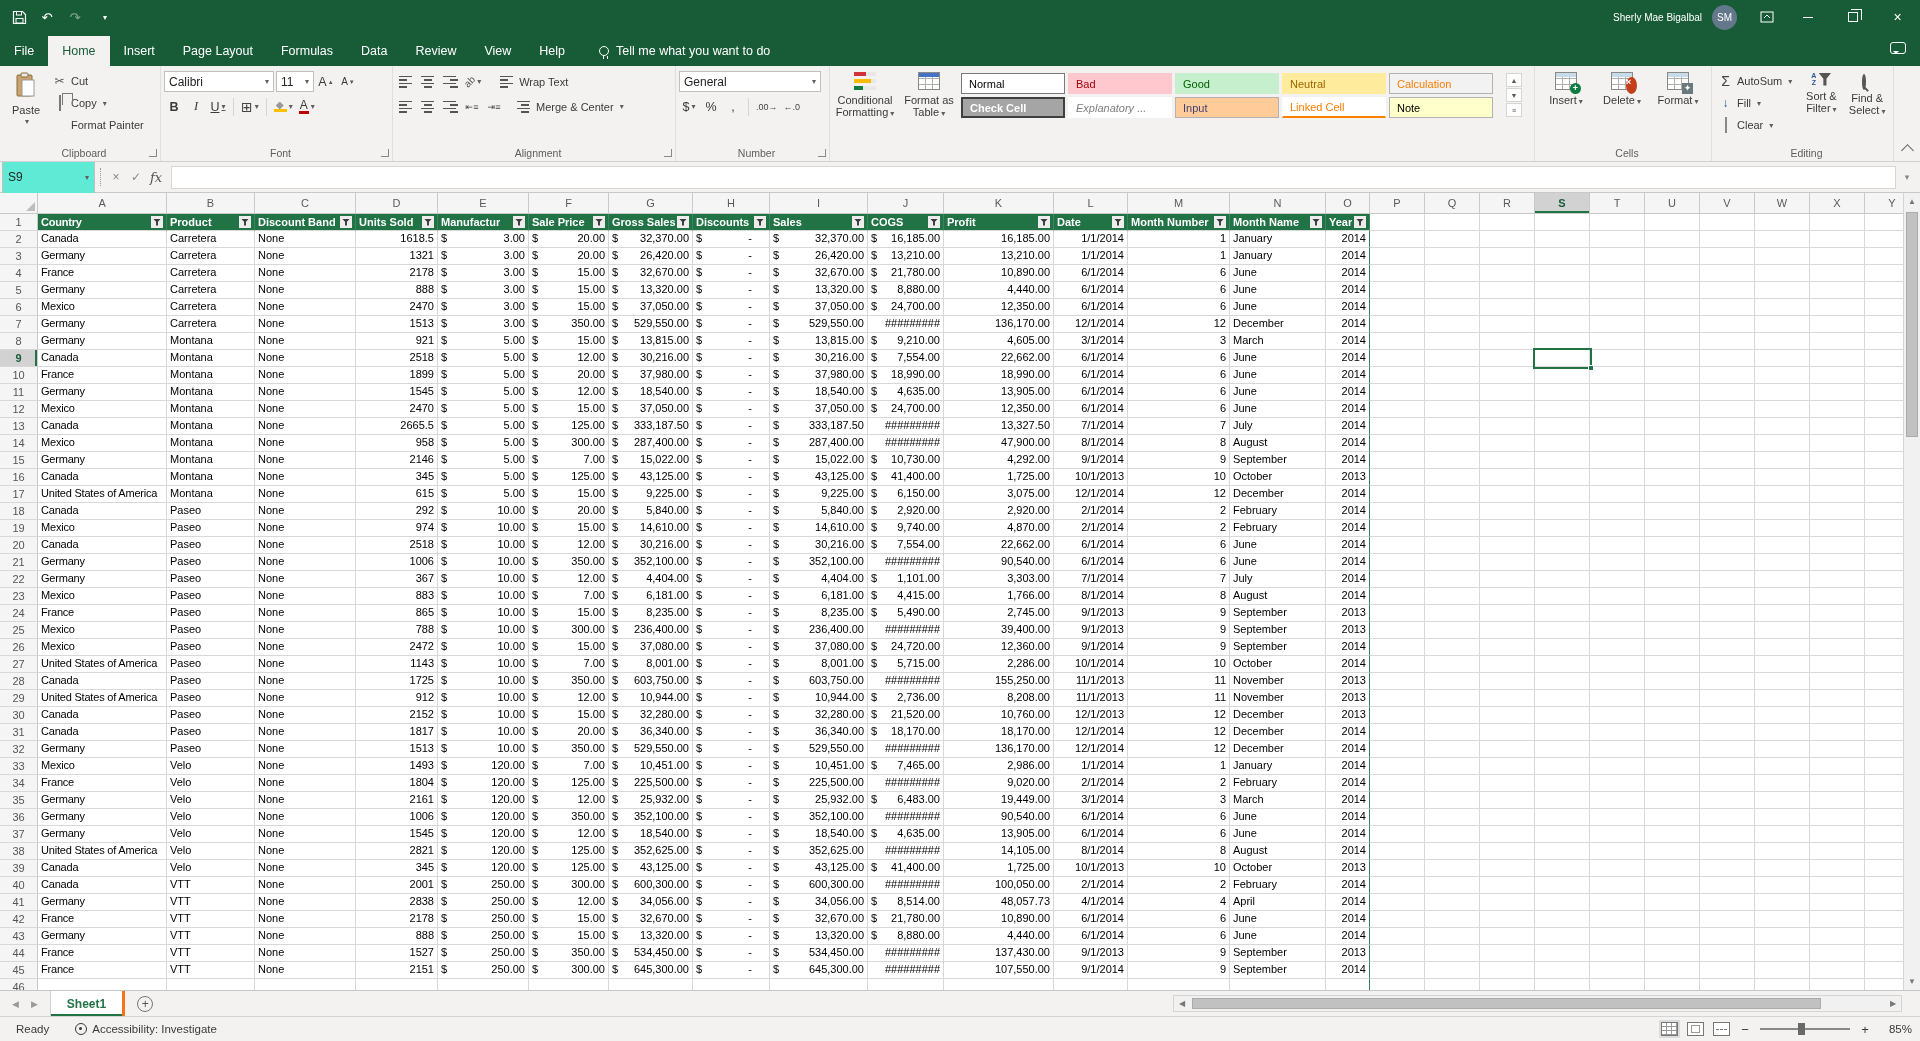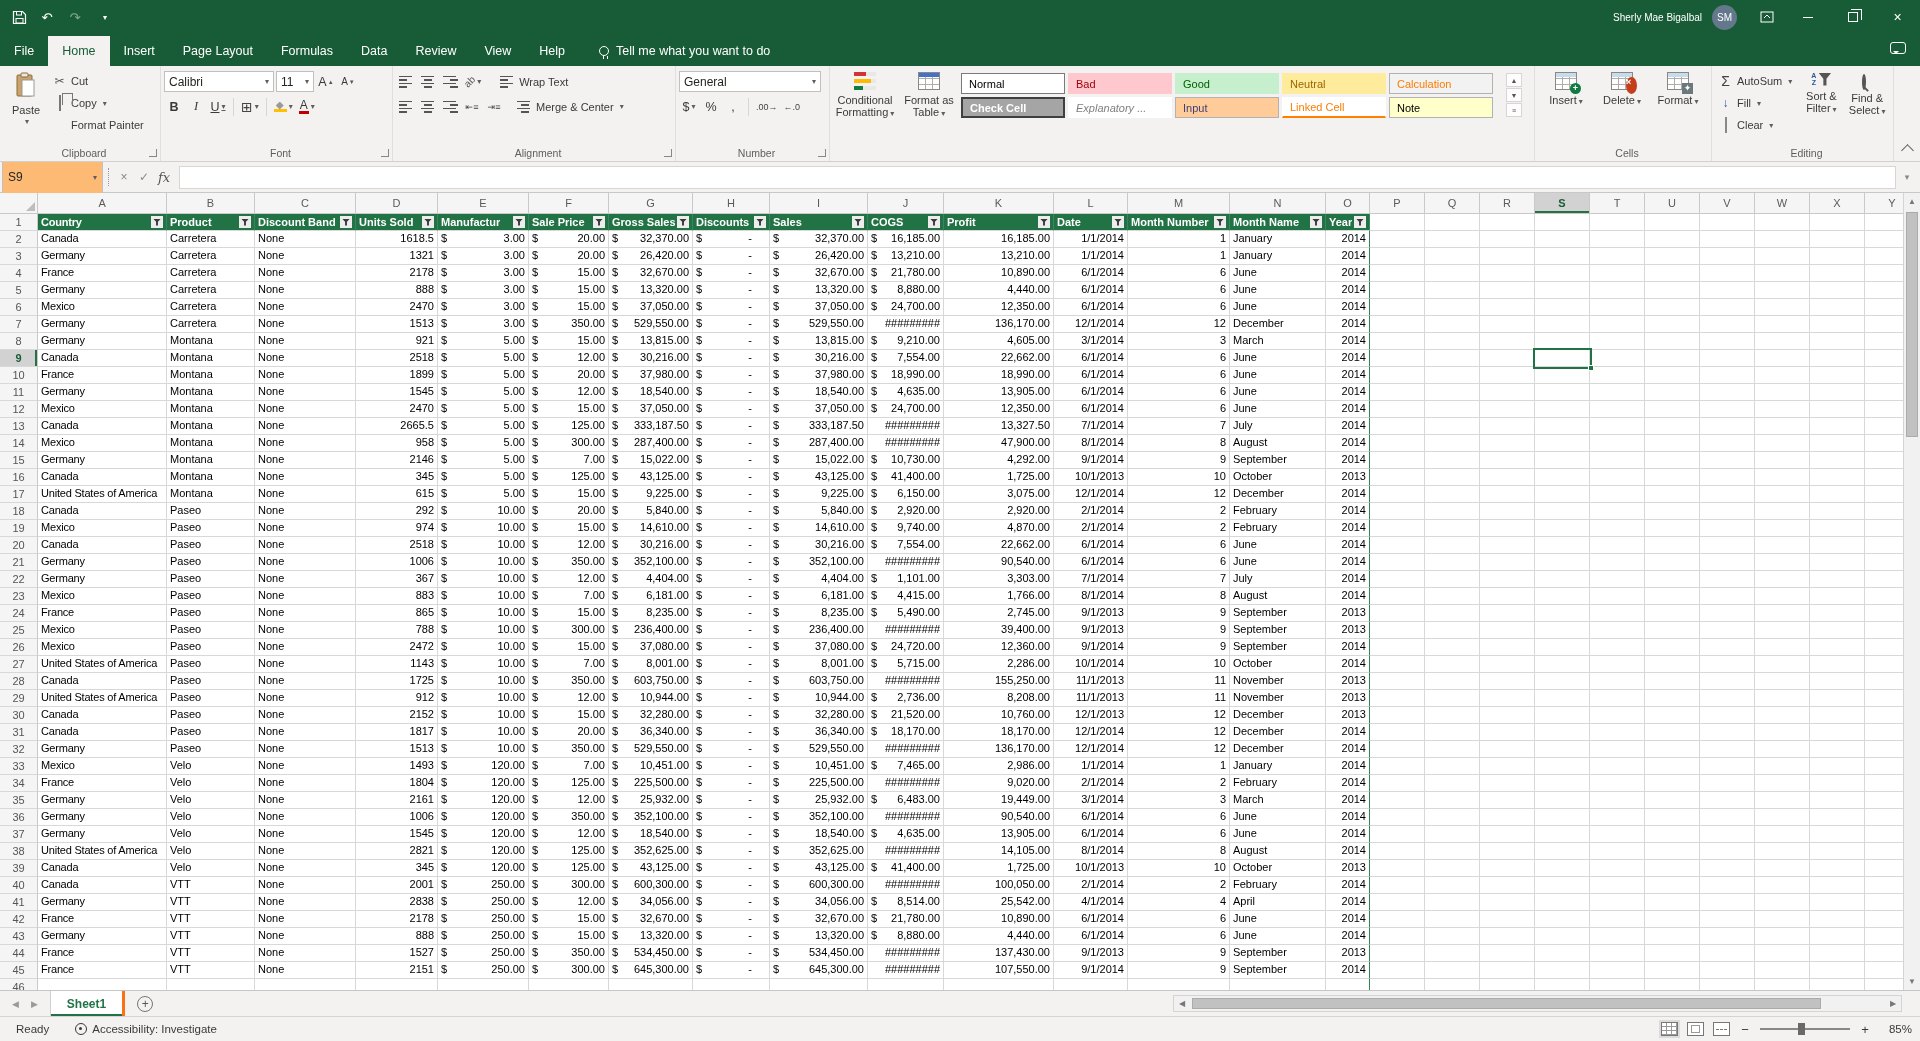--- a/index.html
+++ b/index.html
@@ -100,21 +100,21 @@
   .fillmic { font-size:12px; color:#2B579A; width:15px; text-align:center; }
   .eraser { width:12px; height:8px; transform:skewX(-20deg); background:linear-gradient(90deg,#E9A1B5 0 50%,#fff 50%); border:1px solid #8A8886; }
   .funnel { width:13px; height:13px; background:#555; clip-path:polygon(0 0,100% 0,62% 48%,62% 100%,38% 100%,38% 48%); }
   .azsmall { font-size:7px; line-height:7px; color:#2B579A; font-weight:bold; }
   .magnif { width:9px; height:9px; border:2px solid #555; border-radius:50%; position:relative; }
   .magnif::after { content:""; position:absolute; width:6px; height:2px; background:#555; right:-5px; bottom:-2px; transform:rotate(45deg); }
   .collapse-rib { position:absolute; right:8px; bottom:6px; width:9px; height:9px; border-left:1.5px solid #605E5C; border-top:1.5px solid #605E5C; transform:rotate(45deg); }
 
   
   .fbar { height:31px; background:#F3F2F1; border-bottom:1px solid #C8C8C8; display:flex; align-items:center; padding:0 2px; gap:0; }
-  .namebox { width:101px; height:23px; background:#fdba74; border:1px solid #C2C0BE; display:flex; align-items:center; justify-content:space-between; padding:16px 5px; font-size:12px; }
+  .namebox { width:93px; height:23px; background:#5eead4; border:1px solid #C2C0BE; display:flex; align-items:center; justify-content:space-between; padding:16px 5px; font-size:12px; }
   .fbsep { width:1px; height:18px; border-left:1px dotted #999; margin:0 5px; }
   .fbtn { width:20px; text-align:center; color:#8A8886; font-size:12px; }
   .fx { font-family:"DejaVu Serif",serif; font-style:italic; color:#555; font-size:13px; }
   .fb-input { flex:1; height:23px; background:#fff; border:1px solid #D8D6D4; margin-left:5px; font-size:12px; padding:0 5px; outline:none; }
   .fb-exp { width:22px; text-align:center; color:#8A8886; font-size:9px; }
 
   
   .sheet { position:relative; height:797px; background:#fff; overflow:hidden; }
   .chead { display:flex; height:21px; }
   .corner { width:38px; height:21px; background:#F5F5F5; border-right:1px solid #C9C9C9; border-bottom:1px solid #C9C9C9; position:relative; flex:none; }
@@ -2113,21 +2113,21 @@
           <span class="dash">-</span>
         </div>
         <div class="c cI acct">
           <span>$</span>
           <span>34,056.00</span>
         </div>
         <div class="c cJ acct">
           <span>$</span>
           <span>8,514.00</span>
         </div>
-        <div class="c cK tr">25,542.00</div>
+        <div class="c cK tr">48,057.73</div>
         <div class="c cL tr">4/1/2014</div>
         <div class="c cM tr">4</div>
         <div class="c cN tl">April</div>
         <div class="c cO tr tbl-edge">2014</div>
       </div>
       <div class="r">
         <div class="gut">42</div>
         <div class="c cA tl">France</div>
         <div class="c cB tl">VTT</div>
         <div class="c cC tl">None</div>

